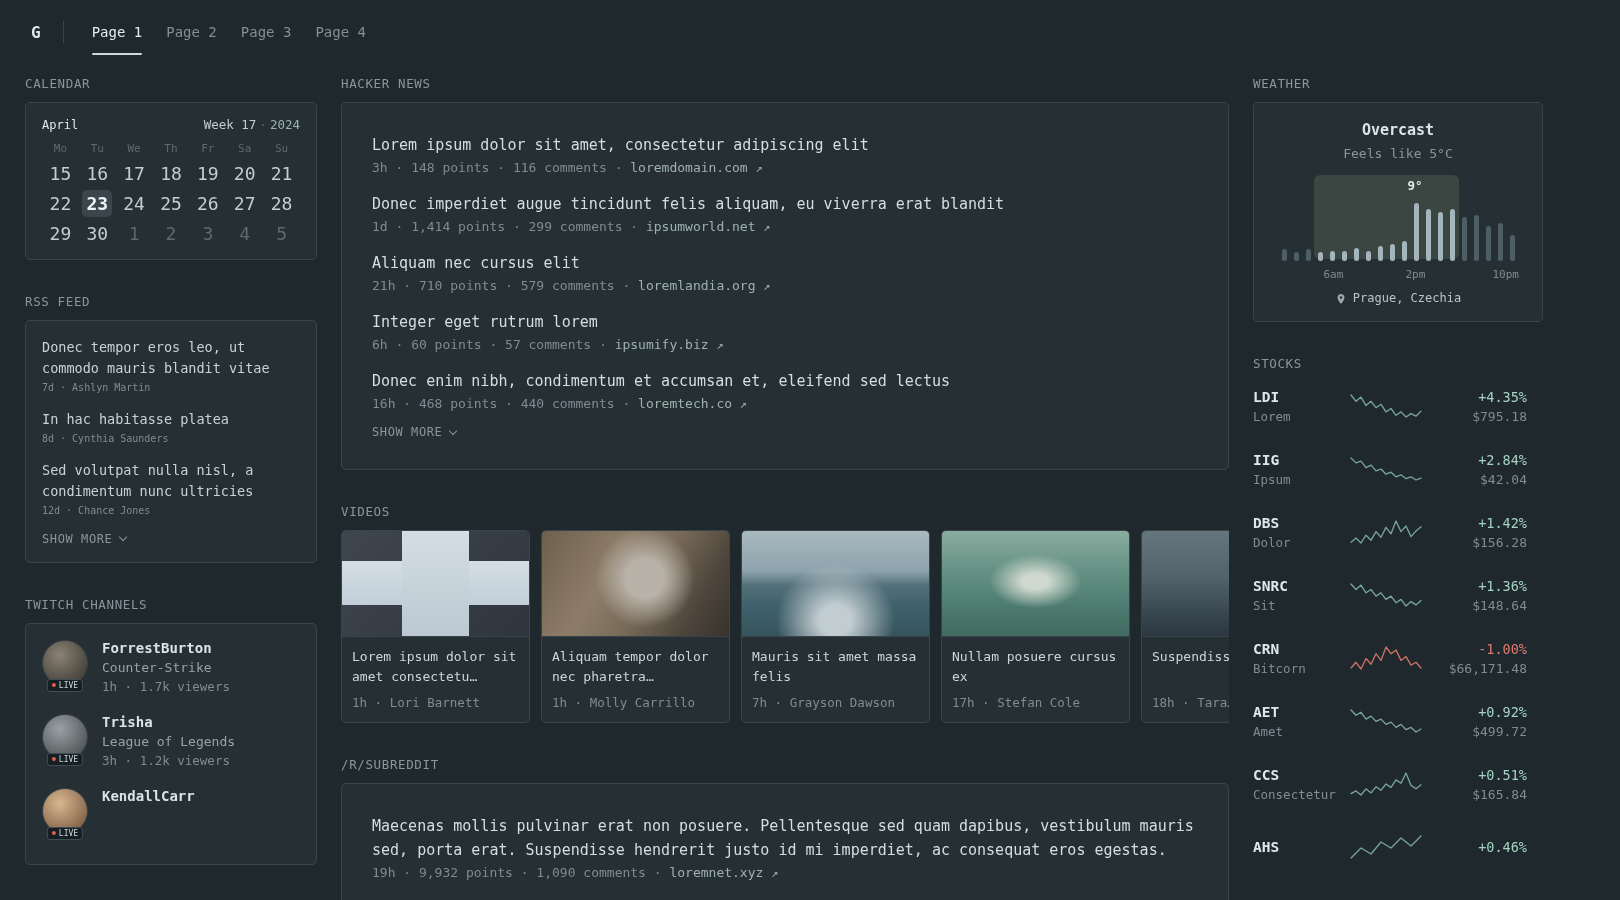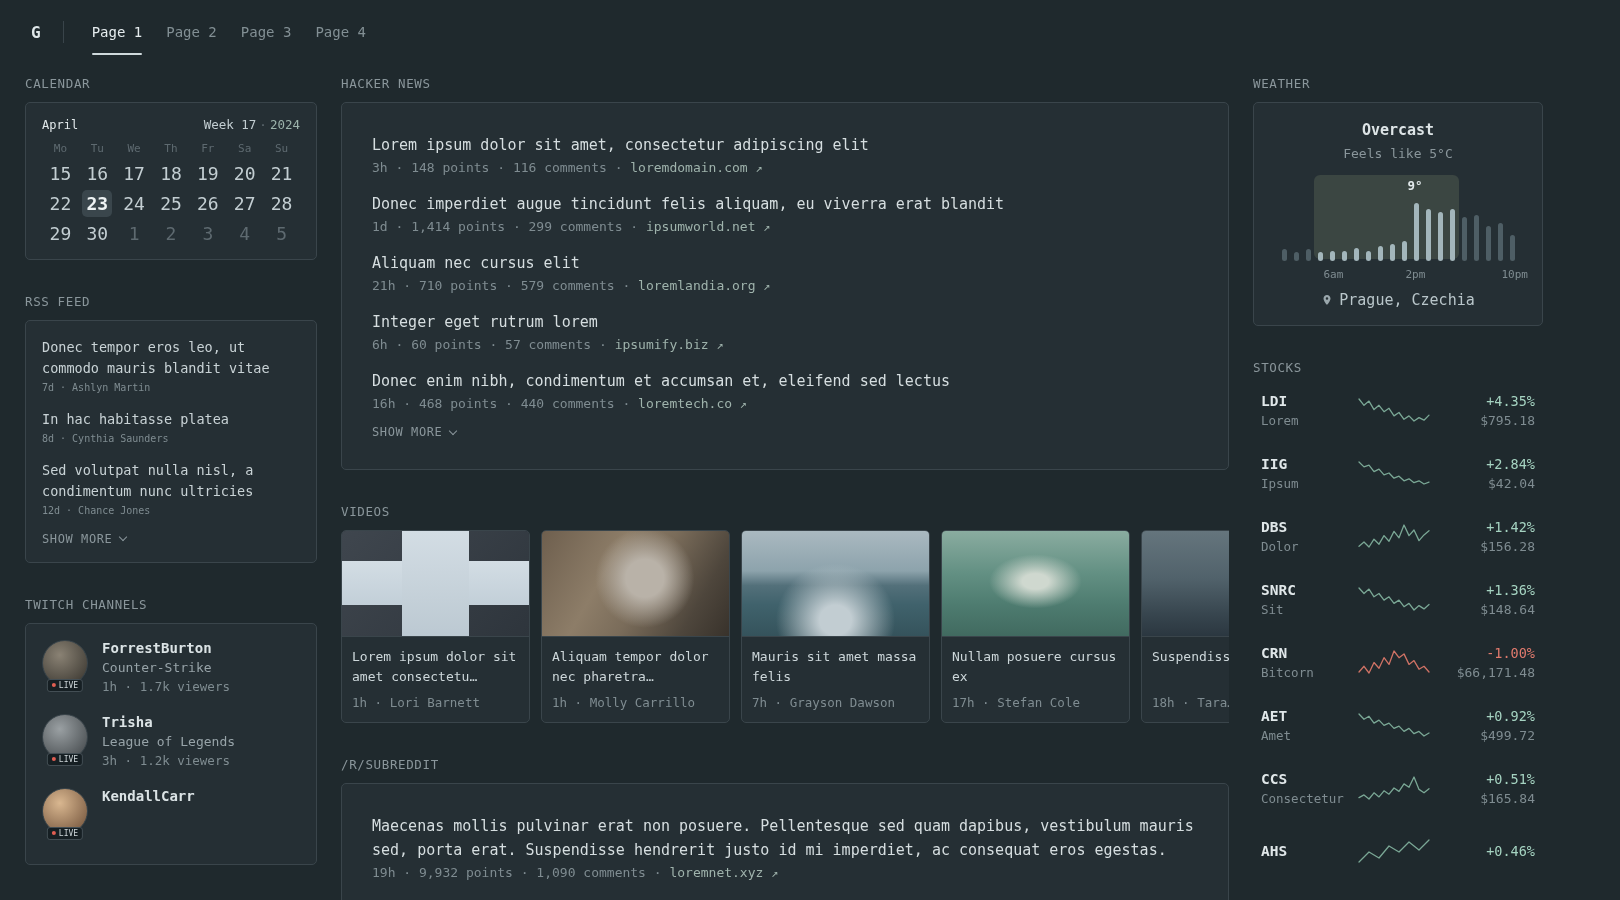--- a/index.html
+++ b/index.html
@@ -101,26 +101,26 @@
   .wx-chart { position:relative; width:233px; height:106px; margin:14px auto 4px; }
   .wx-highlight { position:absolute; left:32px; top:0; width:145px; height:84px;
                   background:#3b4642; border-radius:6px; }
   .wx-peak { position:absolute; top:3px; left:126px; font-size:12.5px; font-weight:bold; color:#e2e9eb; }
   .wx-bars { position:absolute; left:0; bottom:20px; height:60px; display:flex;
              align-items:flex-end; gap:7px; }
   .wx-bar { width:5px; border-radius:2.5px; background:#4e5e65; }
   .wx-bar.day { background:#a3b6bb; }
   .wx-times { position:absolute; left:0; bottom:0; width:100%; height:16px; }
   .wx-time { position:absolute; bottom:0; font-size:11px; color:#7f8c91; }
-  .wx-loc { display:flex; align-items:center; justify-content:center; gap:6px;
-            margin-top:10px; font-size:15px; color:#b9c6ca; }
+  .wx-loc { display:flex; align-items:flex-end; justify-content:center; gap:6px;
+            margin-top:10px; font-size:12px; color:#b9c6ca; }
   .wx-pin { display:flex; color:#9aa7ac; }
   
   .stocks-list { margin-top:3px; }
-  .stock-row { display:flex; align-items:center; justify-content:center;
+  .stock-row { display:flex; align-items:center; justify-content:flex-start;
                height:48px; margin-bottom:15px; cursor:pointer; }
   .stock-id { width:96px; }
   .stock-ticker { font-size:14.5px; font-weight:bold; color:#e0e7e9; }
   .stock-name { font-size:12.5px; color:#7f8c91; margin-top:4px; }
   .stock-spark { width:78px; display:flex; align-items:center; }
   .stock-vals { width:100px; text-align:right; }
   .stock-change { font-size:13.5px; }
   .stock-change.pos { color:#a5d3c1; }
   .stock-change.neg { color:#e07a6d; }
   .stock-price { font-size:13px; color:#7f8c91; margin-top:4px; }
@@ -371,21 +371,21 @@
               <div class="wx-bar day" style="height: 52px;"></div>
               <div class="wx-bar" style="height: 44px;"></div>
               <div class="wx-bar" style="height: 46px;"></div>
               <div class="wx-bar" style="height: 35px;"></div>
               <div class="wx-bar" style="height: 38px;"></div>
               <div class="wx-bar" style="height: 26px;"></div>
             </div>
           <div class="wx-times">
               <span class="wx-time" style="left: 42px;">6am</span>
               <span class="wx-time" style="left: 124px;">2pm</span>
-              <span class="wx-time" style="left: 220px;">10pm</span>
+              <span class="wx-time" style="left: 211px;">10pm</span>
             </div>
         </div>
         <div class="wx-loc">
           <span class="wx-pin">
             <svg viewBox="0 0 24 24" width="12" height="12">
                 <path d="M12 2C8.1 2 5 5.1 5 9c0 5.2 7 13 7 13s7-7.8 7-13c0-3.9-3.1-7-7-7zm0 9.5A2.5 2.5 0 1 1 12 6.5a2.5 2.5 0 0 1 0 5z" fill="currentColor"></path>
               </svg>
           </span>
           <span>Prague, Czechia</span>
         </div>

